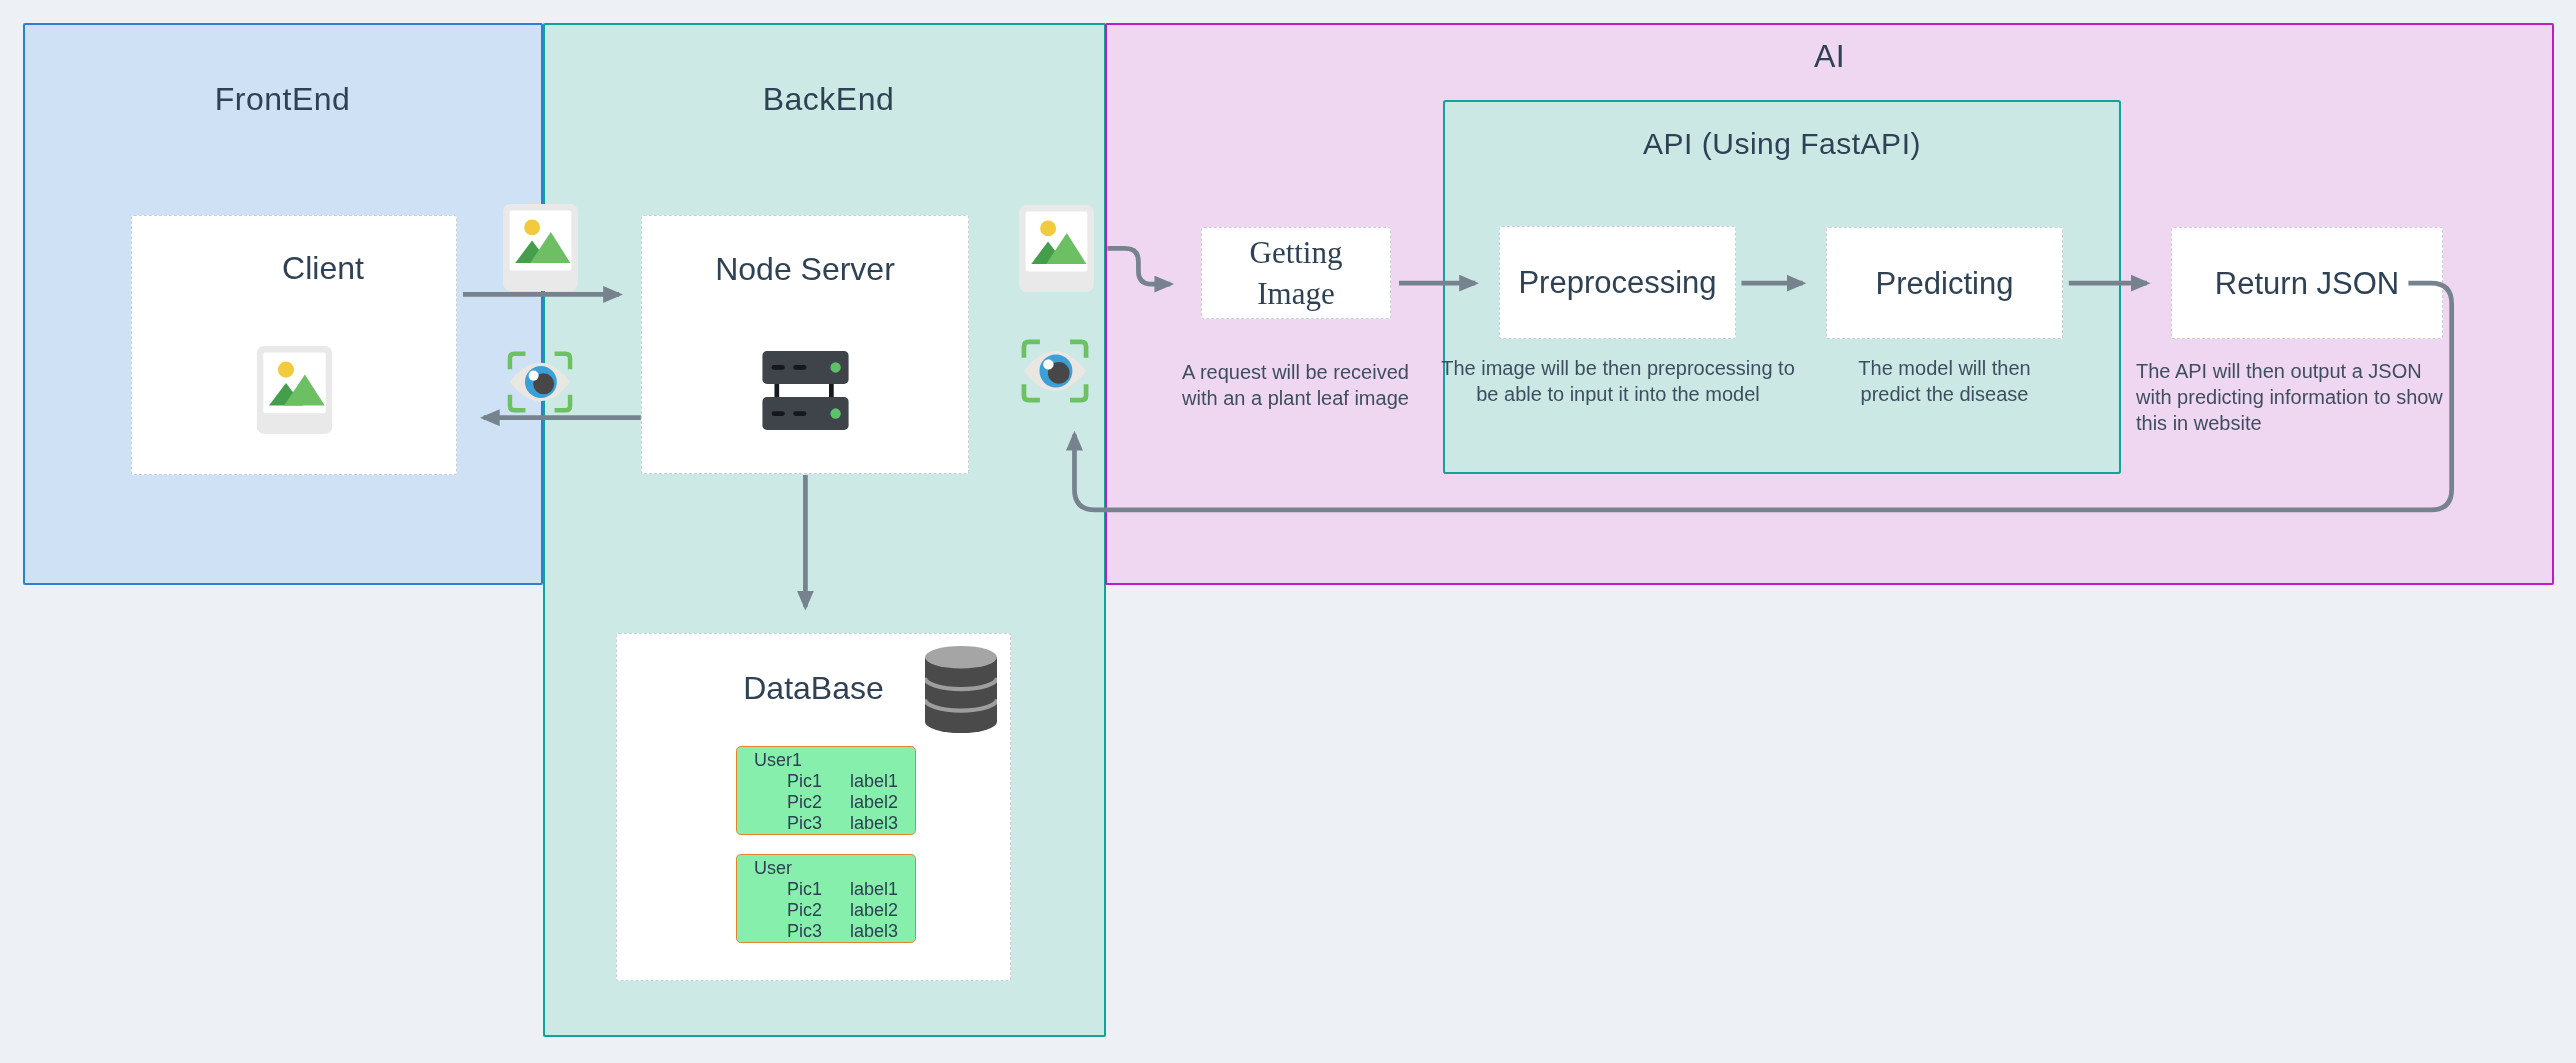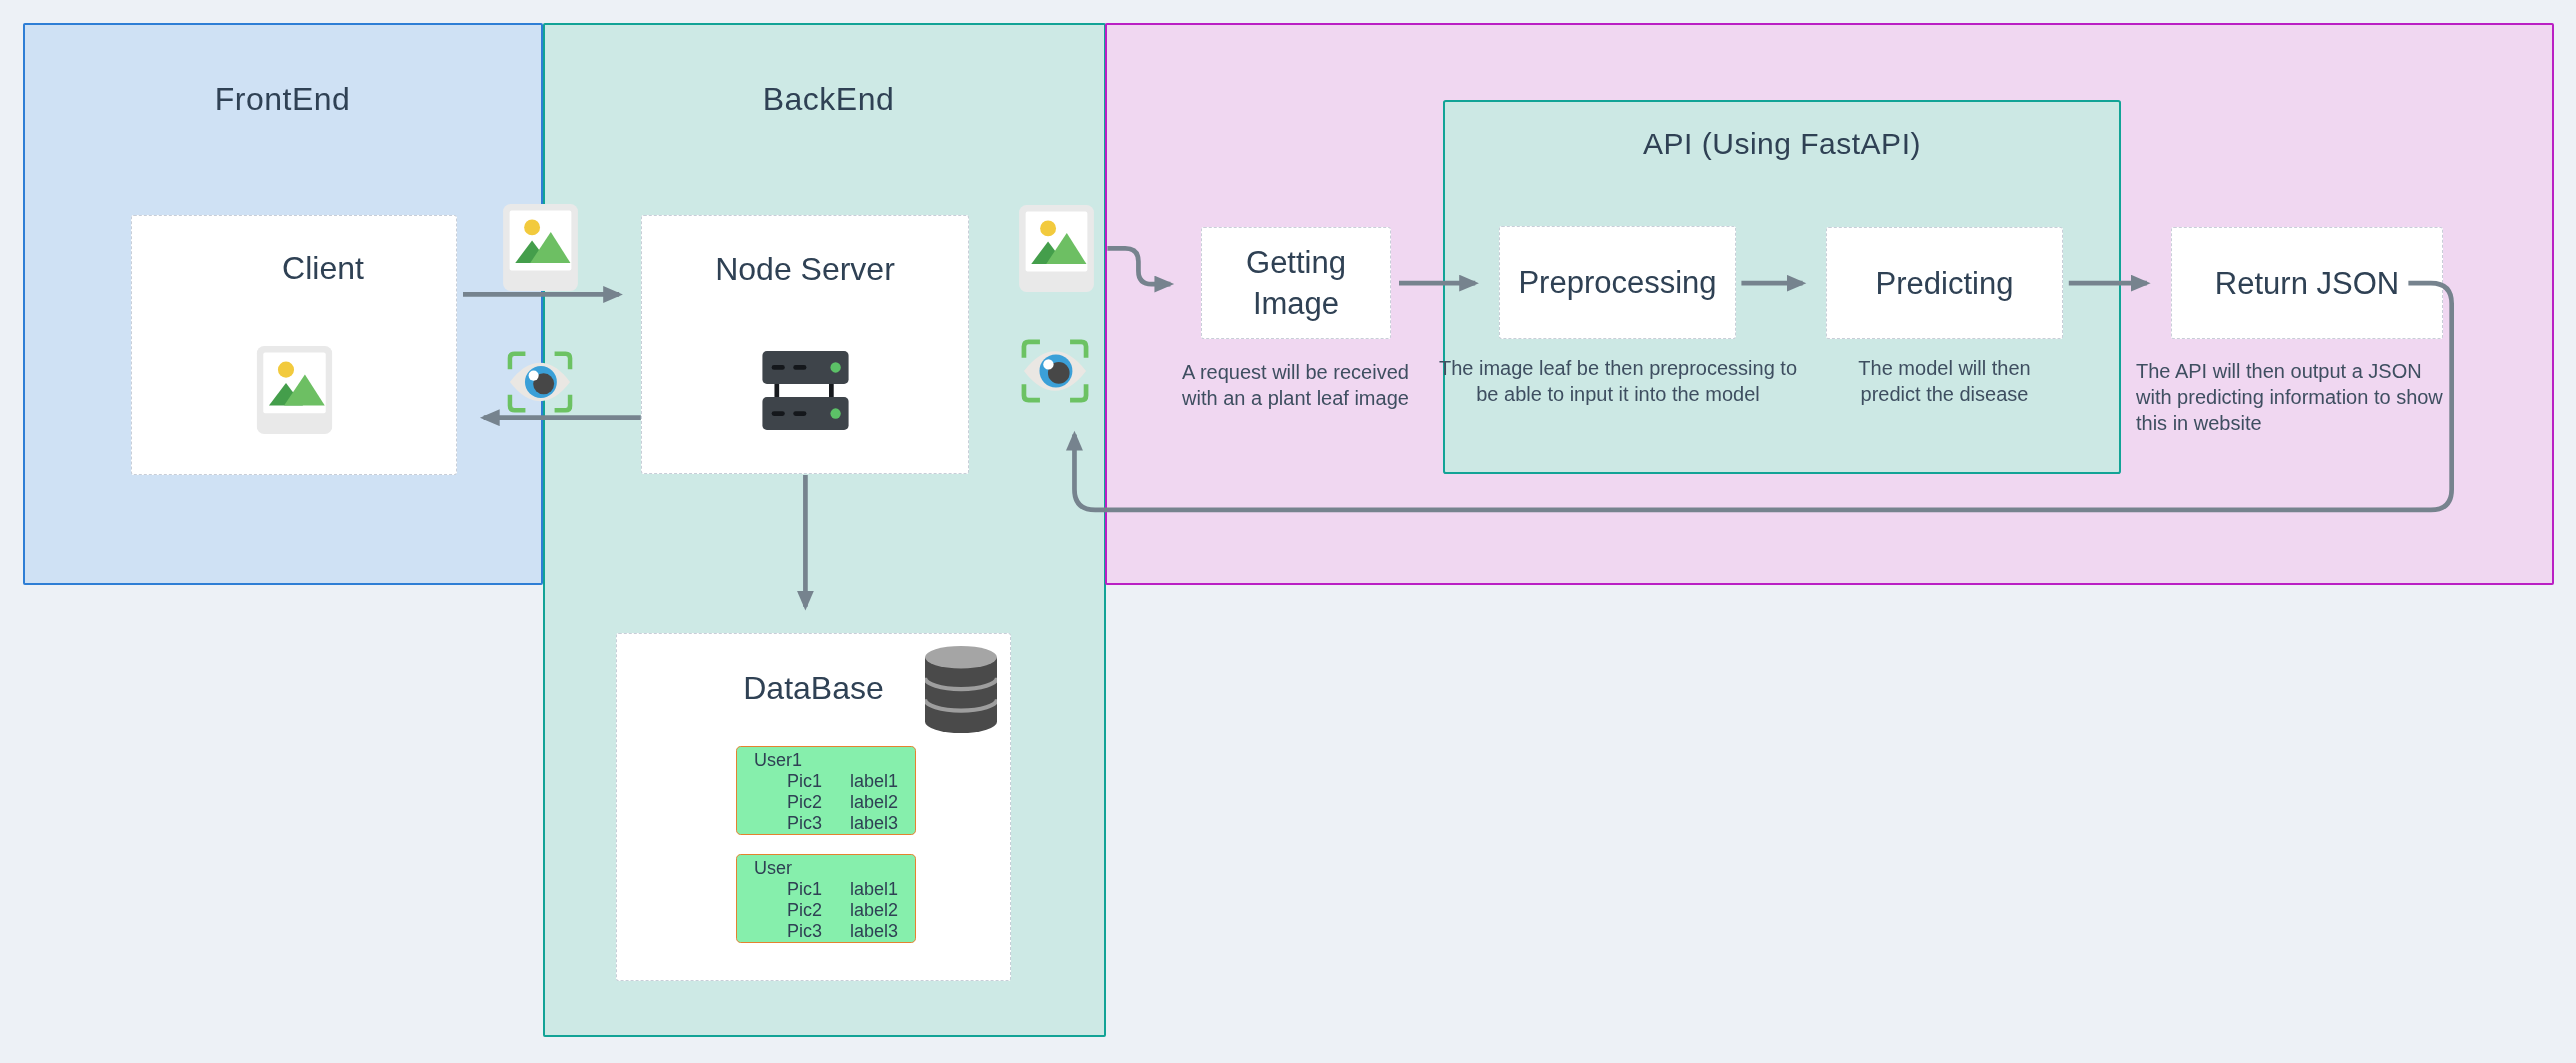--- a/index.html
+++ b/index.html
@@ -95,46 +95,47 @@
     </defs>
   </svg>
 
   <div class="abs panel backend" style="left:543px;top:22.6px;width:563px;height:1014px;"></div>
   <div class="abs panel frontend" style="left:22.6px;top:22.6px;width:520px;height:562px;"></div>
   <div class="abs panel ai" style="left:1105px;top:22.6px;width:1449px;height:562px;"></div>
   <div class="abs panel api" style="left:1443px;top:100px;width:678px;height:374px;"></div>
 
   <div class="abs panel-title lbl" style="left:22.6px;top:81px;width:520px;">FrontEnd</div>
   <div class="abs panel-title lbl" style="left:543px;top:81px;width:563px;padding-left:8px;">BackEnd</div>
+  <div class="abs panel-title lbl" style="left:1105px;top:38px;width:1449px;">AI</div>
   <div class="abs panel-title lbl" style="left:1443px;top:127px;width:678px;font-size:30px;">API (Using FastAPI)</div>
 
   <div class="abs node" style="left:131px;top:215px;width:326px;height:260px;"></div>
   <div class="abs node-label lbl" style="left:131px;top:250px;width:384px;">Client</div>
 
   <div class="abs node" style="left:641px;top:215px;width:328px;height:259px;"></div>
   <div class="abs node-label lbl" style="left:641px;top:251px;width:328px;">Node Server</div>
 
   <div class="abs node" style="left:616px;top:633px;width:395px;height:348px;"></div>
   <div class="abs node-label lbl" style="left:616px;top:670px;width:395px;">DataBase</div>
 
-  <div class="abs node" style="left:1201px;top:227px;width:190px;height:112px;">
+  <div class="abs node" style="left:1201px;top:227px;width:190px;height:92px;font-family:Liberation Serif, serif;">
     <div class="proc-label">Getting Image</div>
   </div>
   <div class="abs node" style="left:1499px;top:226px;width:237px;height:113px;">
     <div class="proc-label">Preprocessing</div>
   </div>
   <div class="abs node" style="left:1826px;top:227px;width:237px;height:112px;">
     <div class="proc-label">Predicting</div>
   </div>
   <div class="abs node" style="left:2171px;top:227px;width:272px;height:112px;">
     <div class="proc-label">Return JSON</div>
   </div>
 
   <div class="abs caption centered" style="left:1164px;top:359px;width:263px;">A request will be received with an a plant leaf image</div>
-  <div class="abs caption centered" style="left:1439px;top:355px;width:358px;">The image leaf be then preprocessing to be able to input it into the model</div>
+  <div class="abs caption centered" style="left:1439px;top:355px;width:358px;">The image will be then preprocessing to be able to input it into the model</div>
   <div class="abs caption centered" style="left:1841px;top:355px;width:207px;">The model will then predict the disease</div>
   <div class="abs caption" style="left:2136px;top:358px;width:310px;">The API will then output a JSON with predicting information to show this in website</div>
 
   <div class="abs otable" style="left:736px;top:746px;width:180px;height:89px;">
     <div>User1</div>
     <div class="trow">
       <span class="c1">Pic1</span>
       <span class="c2">label1</span>
     </div>
     <div class="trow">

